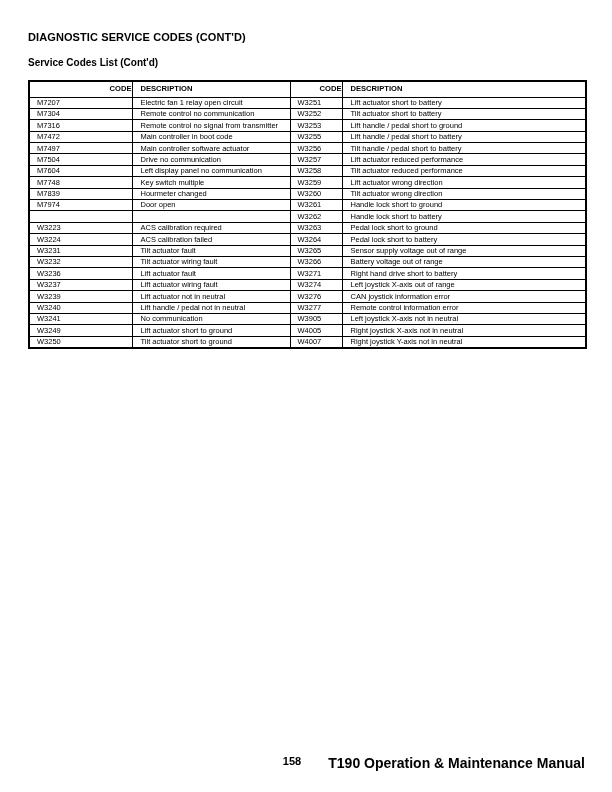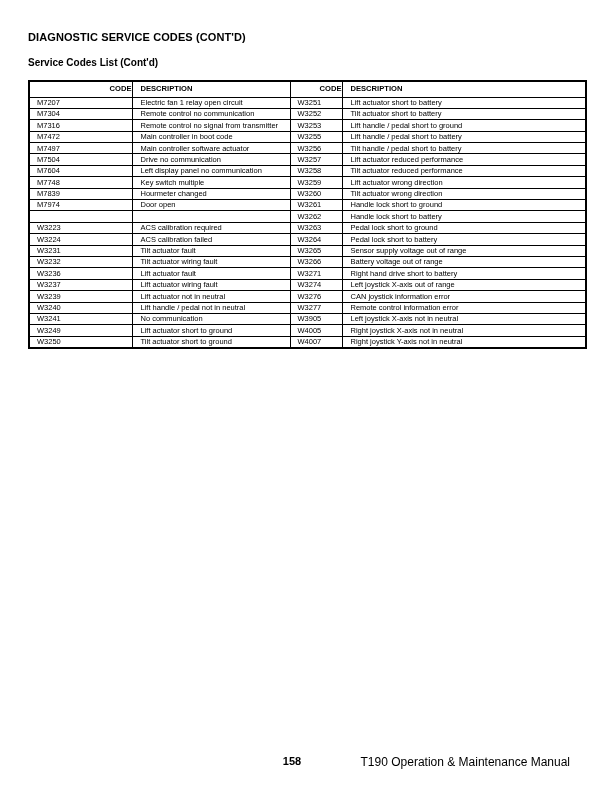--- a/index.html
+++ b/index.html
@@ -79,23 +79,23 @@
     position: absolute;
     top: 755px;
     left: 292px;
     transform: translateX(-50%);
     font-size: 11px;
     font-weight: 700;
   }
   .footer-manual-title {
     position: absolute;
     top: 755px;
-    right: 42px;
-    font-size: 12px;
-    font-weight: 400;
+    right: 27px;
+    font-size: 14px;
+    font-weight: 700;
   }
 </style>
 </head>
 <body>
 
 <main>
 
   <h1 class="page-title">DIAGNOSTIC SERVICE CODES (CONT'D)</h1>
 
   <h2 class="page-subtitle">Service Codes List (Cont'd)</h2>

